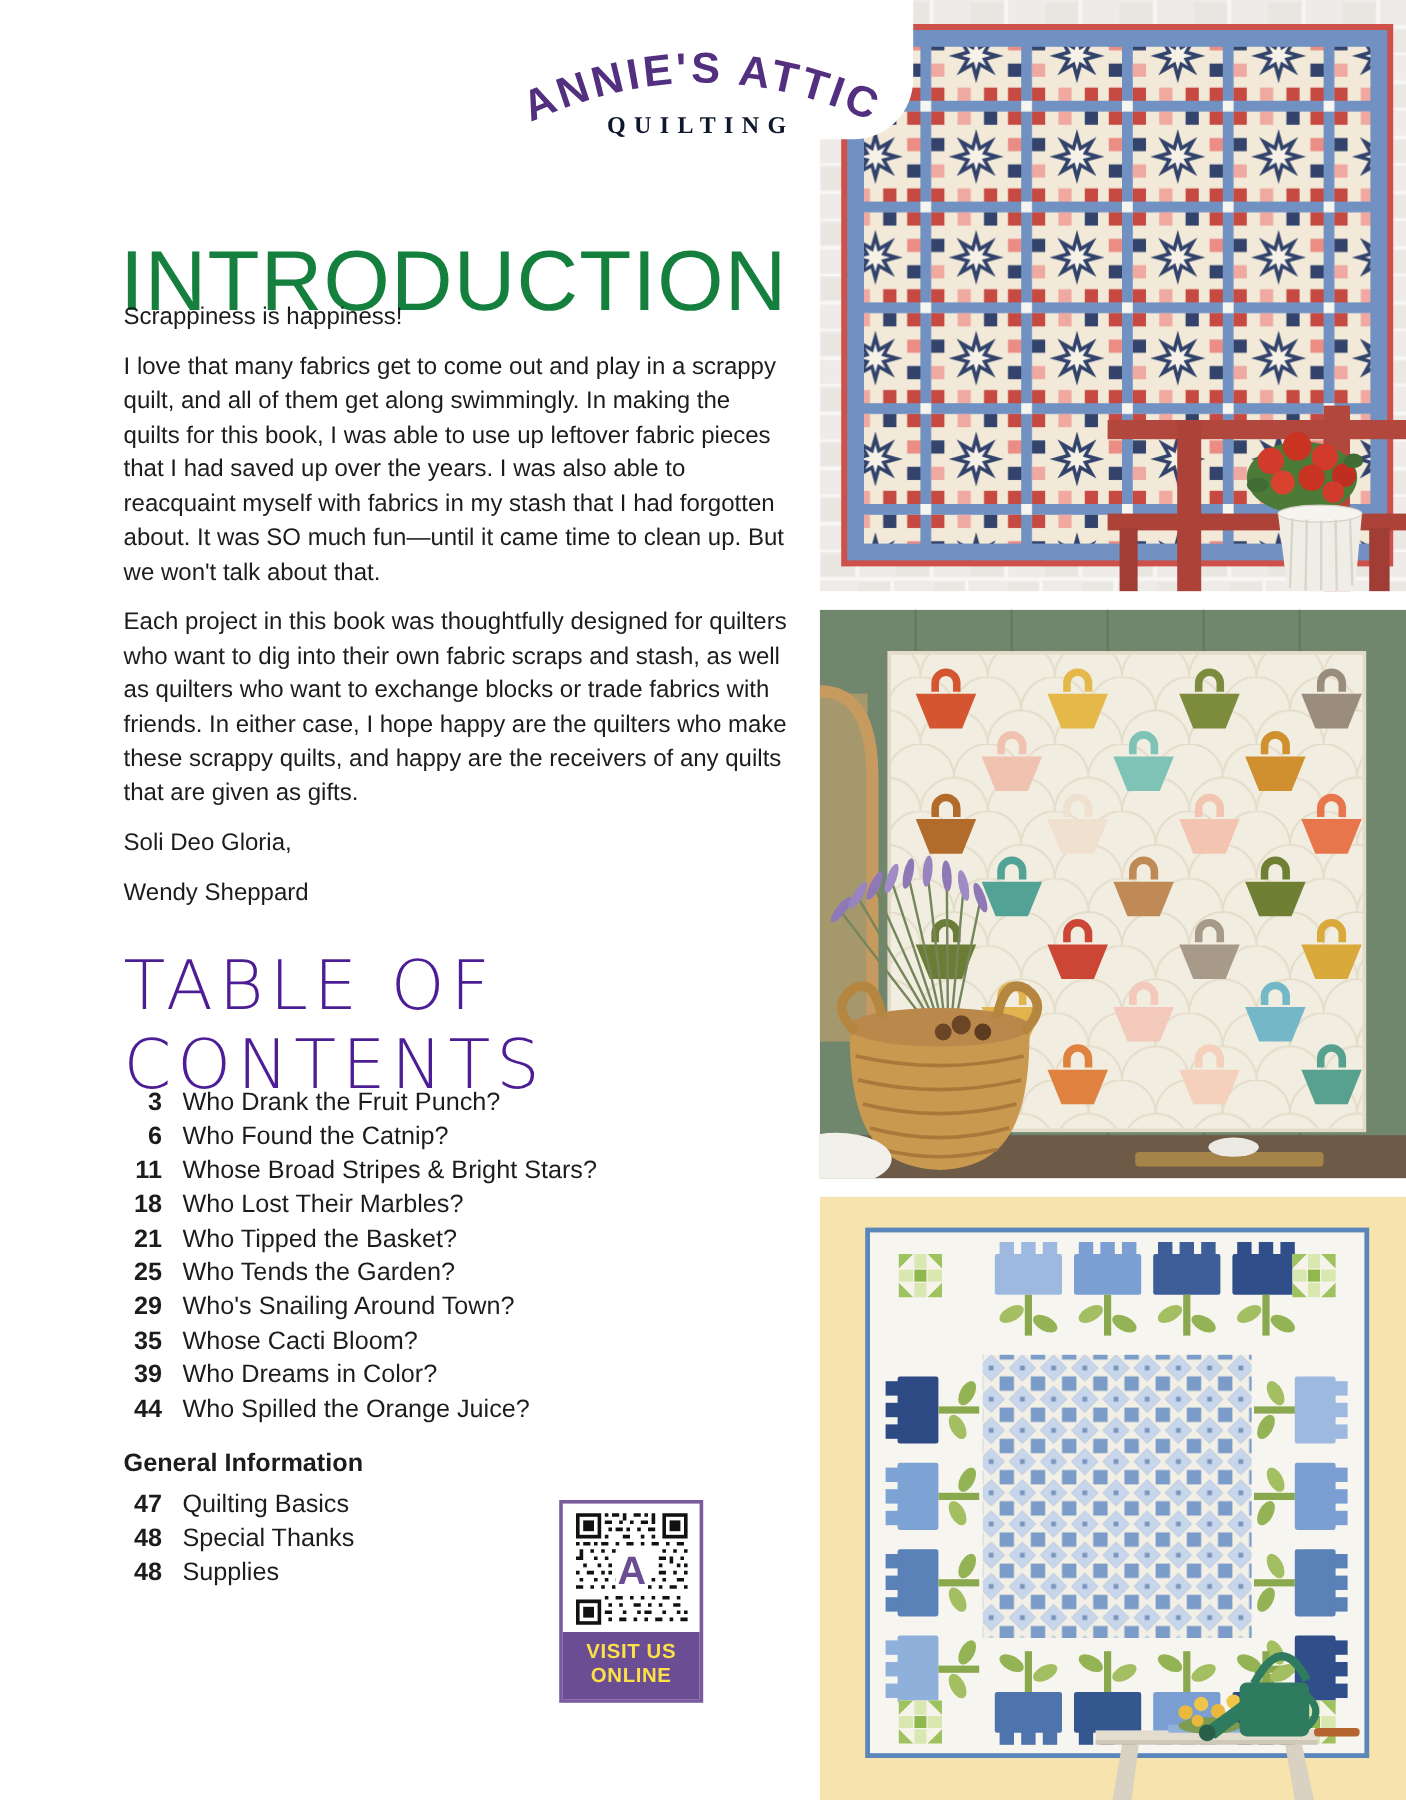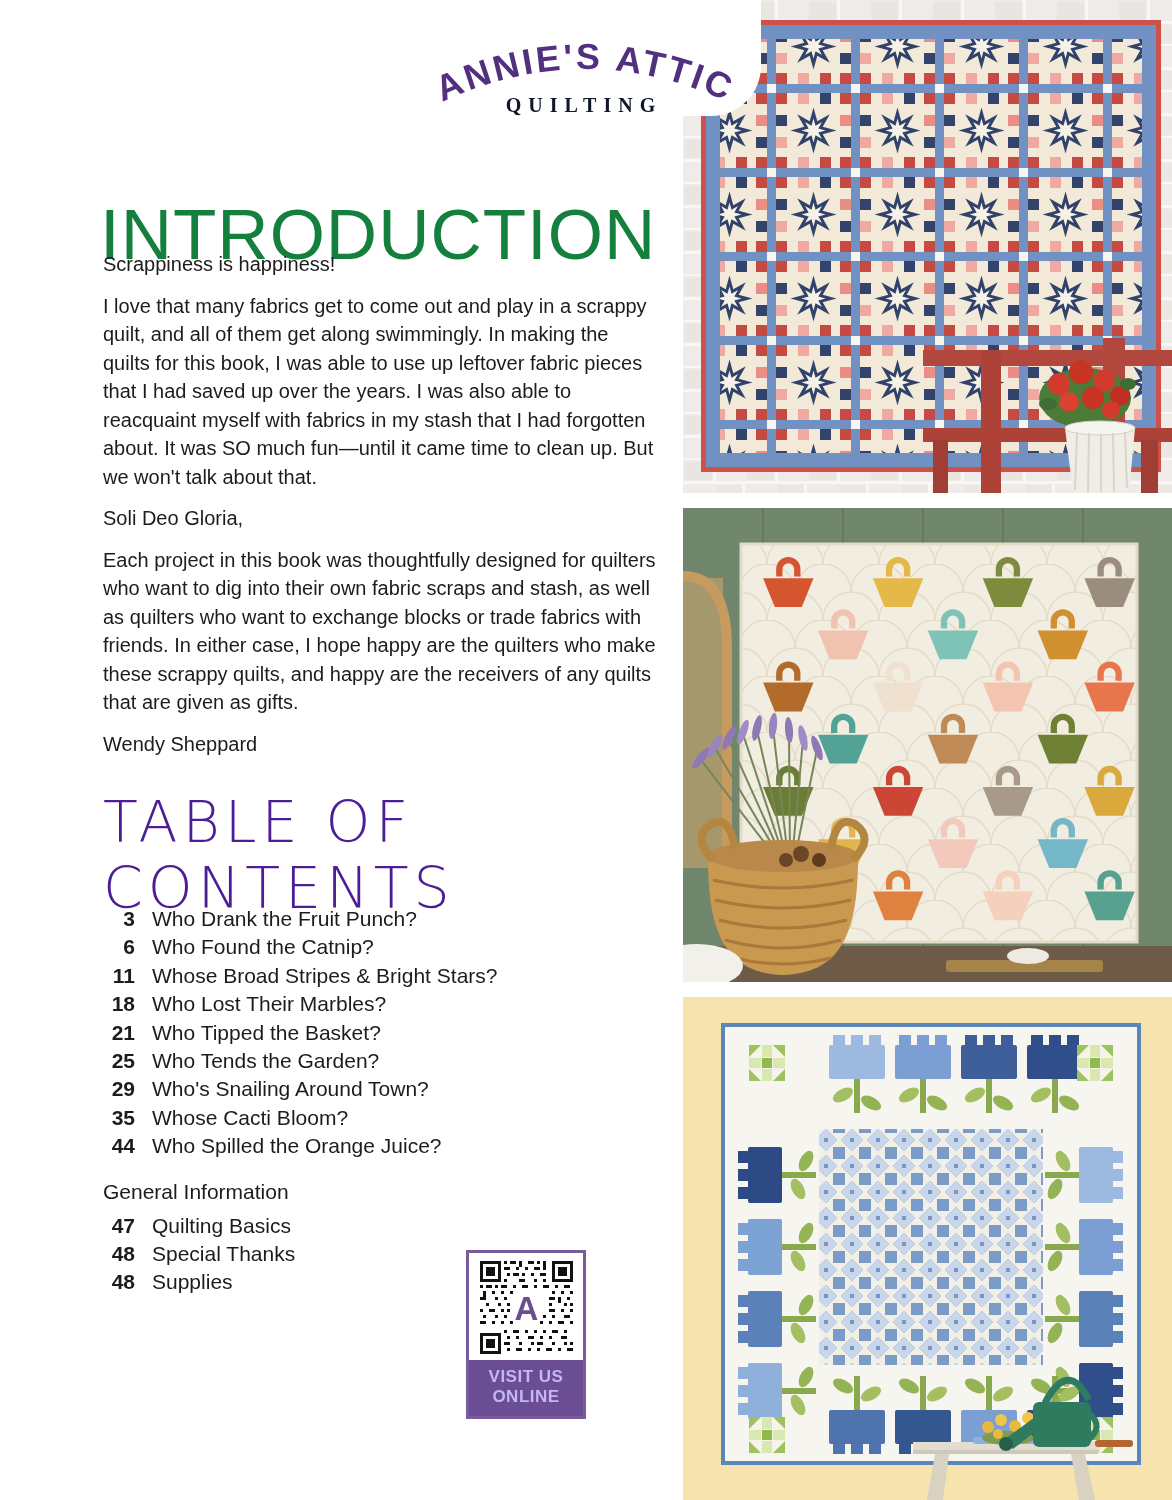--- a/index.html
+++ b/index.html
@@ -11,32 +11,32 @@
        letter-spacing:1px;color:#15803d;white-space:nowrap;}
   .body-copy{position:absolute;left:103px;top:250px;width:557px;font-size:20px;line-height:28.5px;}
   .body-copy p{margin:0 0 13px 0;}
   .toc-title{position:absolute;left:103px;top:742px;width:557px;text-align:left;
        font-family:"DejaVu Sans",sans-serif;font-weight:200;font-size:57px;line-height:66px;
        letter-spacing:5px;color:#4c1d95;}
   .toc-list{position:absolute;left:97px;top:905px;width:500px;font-size:21px;}
   .toc-row{display:flex;line-height:28.4px;}
   .toc-row .num{width:38px;text-align:right;font-weight:bold;flex:0 0 38px;}
   .toc-row .ttl{margin-left:17px;}
-  .gen-heading{font-weight:normal;font-size:21px;margin:17px 0 6px 6px;line-height:28px;}
+  .gen-heading{font-weight:bold;font-size:21px;margin:17px 0 6px 6px;line-height:28px;}
   
   .logo{position:absolute;left:408px;top:16px;width:352px;height:120px;}
   .logo .tagline{position:absolute;left:0;top:78px;width:100%;text-align:center;
        font-family:"Liberation Serif",serif;font-weight:700;font-size:20px;
        letter-spacing:7px;color:#0f172a;}
   .logo-notch{position:absolute;left:683px;top:0;width:78px;height:116px;background:#fff;
        border-bottom-right-radius:50px;}
   
   .qr-block{position:absolute;left:466px;top:1250px;width:114px;border:3px solid #7a5c9e;background:#fff;}
   .qr-block svg.qr{display:block;margin:5px auto 3px auto;}
-  .qr-label{background:#6a4d92;color:#c4b5fd;text-align:center;font-weight:bold;
+  .qr-label{background:#6a4d92;color:#fde047;text-align:center;font-weight:bold;
        font-size:17px;line-height:20px;letter-spacing:.5px;padding:7px 0 9px 0;}
   
   .photo{position:absolute;left:683px;width:489px;overflow:hidden;}
   .photo svg{display:block;}
 </style>
 </head>
 <body>
 
 <div class="page">
 
@@ -279,22 +279,22 @@
       </text>
     </svg>
     <div class="tagline">QUILTING</div>
   </div>
 
   <h1 class="intro-title">INTRODUCTION</h1>
 
   <div class="body-copy">
     <p>Scrappiness is happiness!</p>
     <p>I love that many fabrics get to come out and play in a scrappy quilt, and all of them get along swimmingly. In making the quilts for this book, I was able to use up leftover fabric pieces that I had saved up over the years. I was also able to reacquaint myself with fabrics in my stash that I had forgotten about. It was SO much fun—until it came time to clean up. But we won't talk about that.</p>
+    <p>Each project in this book was thoughtfully designed for quilters who want to dig into their own fabric scraps and stash, as well as quilters who want to exchange blocks or trade fabrics with friends. In either case, I hope happy are the quilters who make these scrappy quilts, and happy are the receivers of any quilts that are given as gifts.</p>
     <p>Soli Deo Gloria,</p>
-    <p>Each project in this book was thoughtfully designed for quilters who want to dig into their own fabric scraps and stash, as well as quilters who want to exchange blocks or trade fabrics with friends. In either case, I hope happy are the quilters who make these scrappy quilts, and happy are the receivers of any quilts that are given as gifts.</p>
     <p>Wendy Sheppard</p>
   </div>
 
   <h2 class="toc-title">
     <span>TABLE OF</span><br>
     <span>CONTENTS</span>
   </h2>
 
   <div class="toc-list">
     <div class="toc-row">
@@ -321,20 +321,24 @@
       <span class="num">25</span>
       <span class="ttl">Who Tends the Garden?</span>
     </div>
     <div class="toc-row">
       <span class="num">29</span>
       <span class="ttl">Who's Snailing Around Town?</span>
     </div>
     <div class="toc-row">
       <span class="num">35</span>
       <span class="ttl">Whose Cacti Bloom?</span>
+    </div>
+    <div class="toc-row">
+      <span class="num">39</span>
+      <span class="ttl">Who Dreams in Color?</span>
     </div>
     <div class="toc-row">
       <span class="num">44</span>
       <span class="ttl">Who Spilled the Orange Juice?</span>
     </div>
 
     <div class="gen-heading">General Information</div>
     <div class="toc-row">
       <span class="num">47</span>
       <span class="ttl">Quilting Basics</span>

